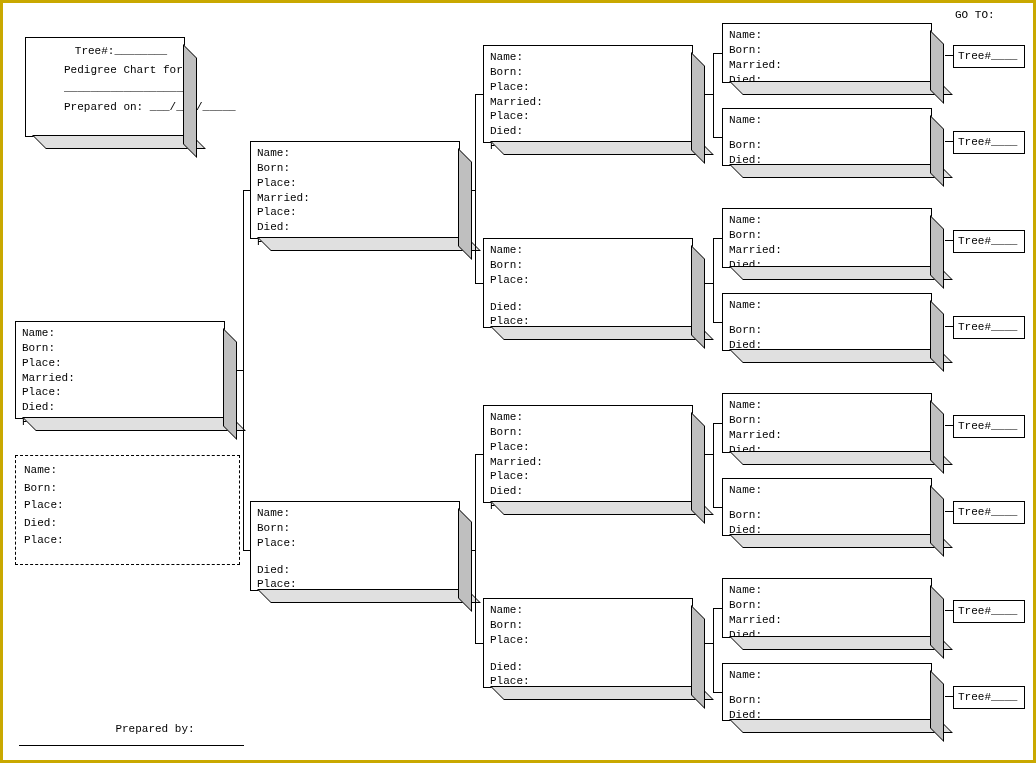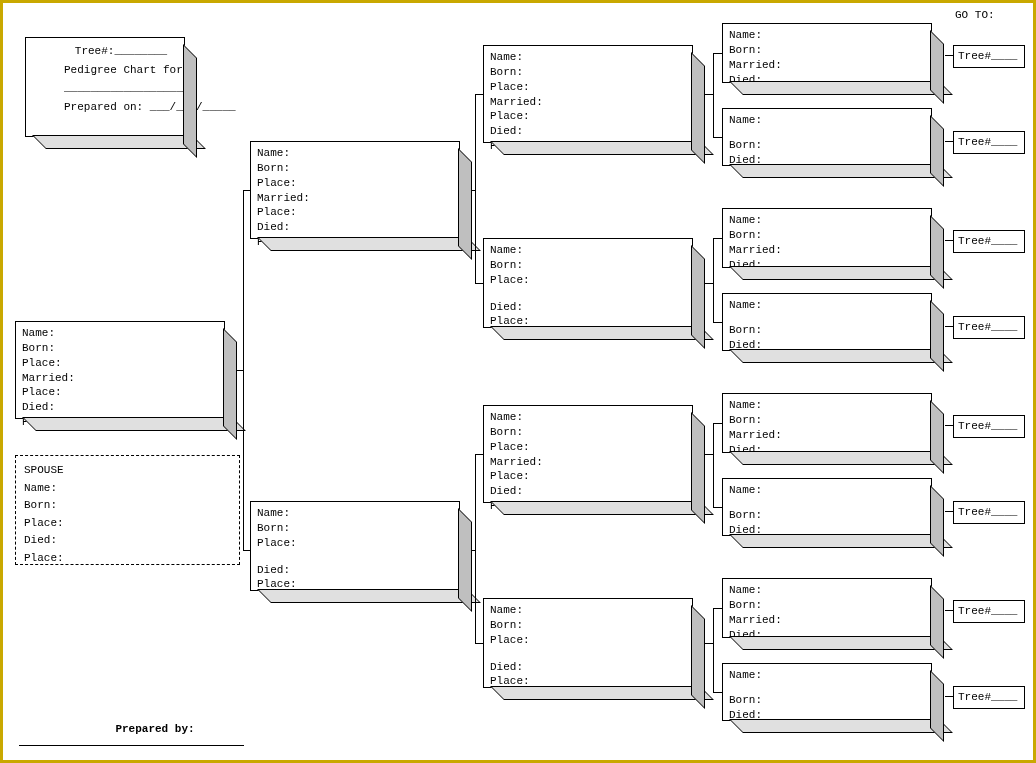--- a/index.html
+++ b/index.html
@@ -65,21 +65,20 @@
     line-height: 1.6;
   }
 
   .goto {
     position: absolute;
     font-size: 11px;
   }
   .prepared-by {
     position: absolute;
     font-size: 11px;
-    font-weight: bold;
   }
 
   
   .h { position: absolute; height: 1px; background: #000; }
   .v { position: absolute; width: 1px; background: #000; }
 
   .row { white-space: pre; }
   .center { text-align: center; padding-left: 38px; }
 </style>
 </head>
@@ -99,21 +98,20 @@
   <div class="row">Name:</div>
   <div class="row">Born:</div>
   <div class="row">Place:</div>
   <div class="row">Married:</div>
   <div class="row">Place:</div>
   <div class="row">Died:</div>
   <div class="row">Place:</div>
 </div>
 
 <div class="dashed" style="left:12px; top:452px; width:225px; height:110px;">
-  <div class="row">SPOUSE</div>
   <div class="row">Name:</div>
   <div class="row"></div>
   <div class="row">Born:</div>
   <div class="row">Place:</div>
   <div class="row">Died:</div>
   <div class="row">Place:</div>
 </div>
 
 <div class="box" style="left:247px; top:138px; width:210px; height:98px;">
   <div class="row">Name:</div>

